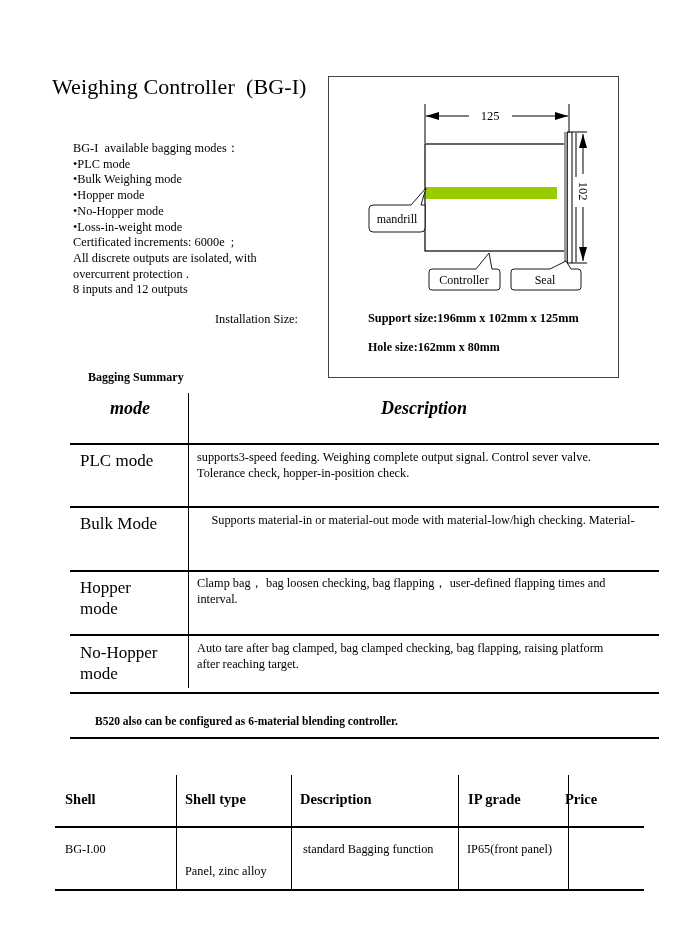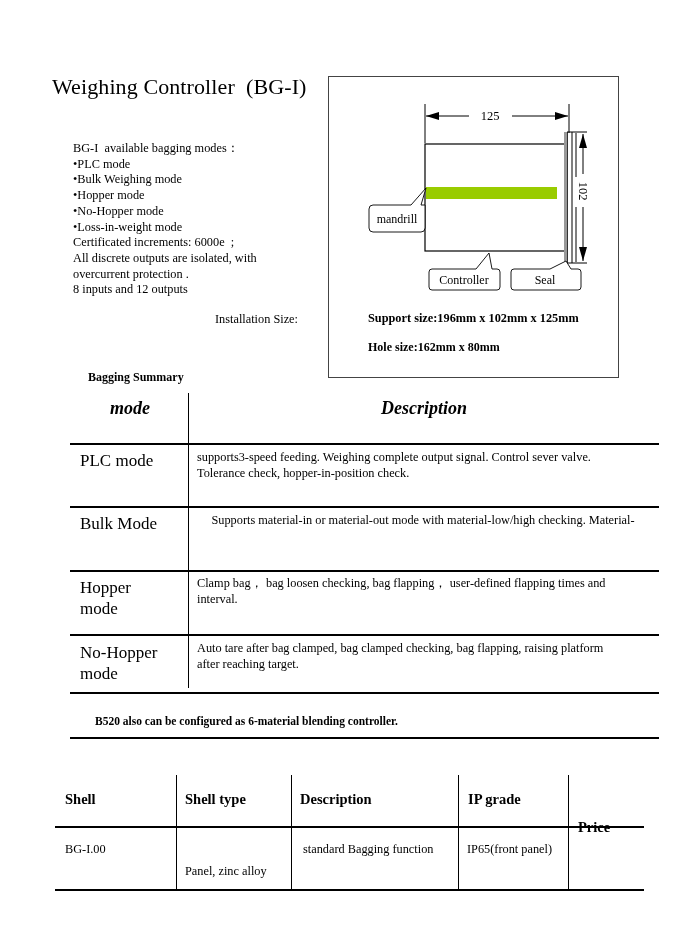--- a/index.html
+++ b/index.html
@@ -161,20 +161,20 @@
   <div class="vline" style="left:458px; top:775px; height:115px;"></div>
   <div class="vline" style="left:568px; top:775px; height:115px;"></div>
 
   <div class="abs" style="left:55px; top:826px; width:589px; height:1.6px; background:#000;"></div>
   <div class="abs" style="left:55px; top:889px; width:589px; height:1.6px; background:#000;"></div>
 
   <div class="abs m-head" style="left:65px;">Shell</div>
   <div class="abs m-head" style="left:185px;">Shell type</div>
   <div class="abs m-head" style="left:300px;">Description</div>
   <div class="abs m-head" style="left:468px;">IP grade</div>
-  <div class="abs m-head" style="left:578px;margin-top:28px;">Price</div>
+  <div class="abs m-head" style="left:565px;">Price</div>
 
   <div class="abs m-cell" style="left:65px; top:842px;">BG-I.00</div>
   <div class="abs m-cell" style="left:185px; top:864px;">Panel, zinc alloy</div>
   <div class="abs m-cell" style="left:303px; top:842px;">standard Bagging function</div>
   <div class="abs m-cell" style="left:467px; top:842px;">IP65(front panel)</div>
   <div class="abs m-cell" style="left:578px; top:842px;"></div>
 </div>
 
 </body></html>

